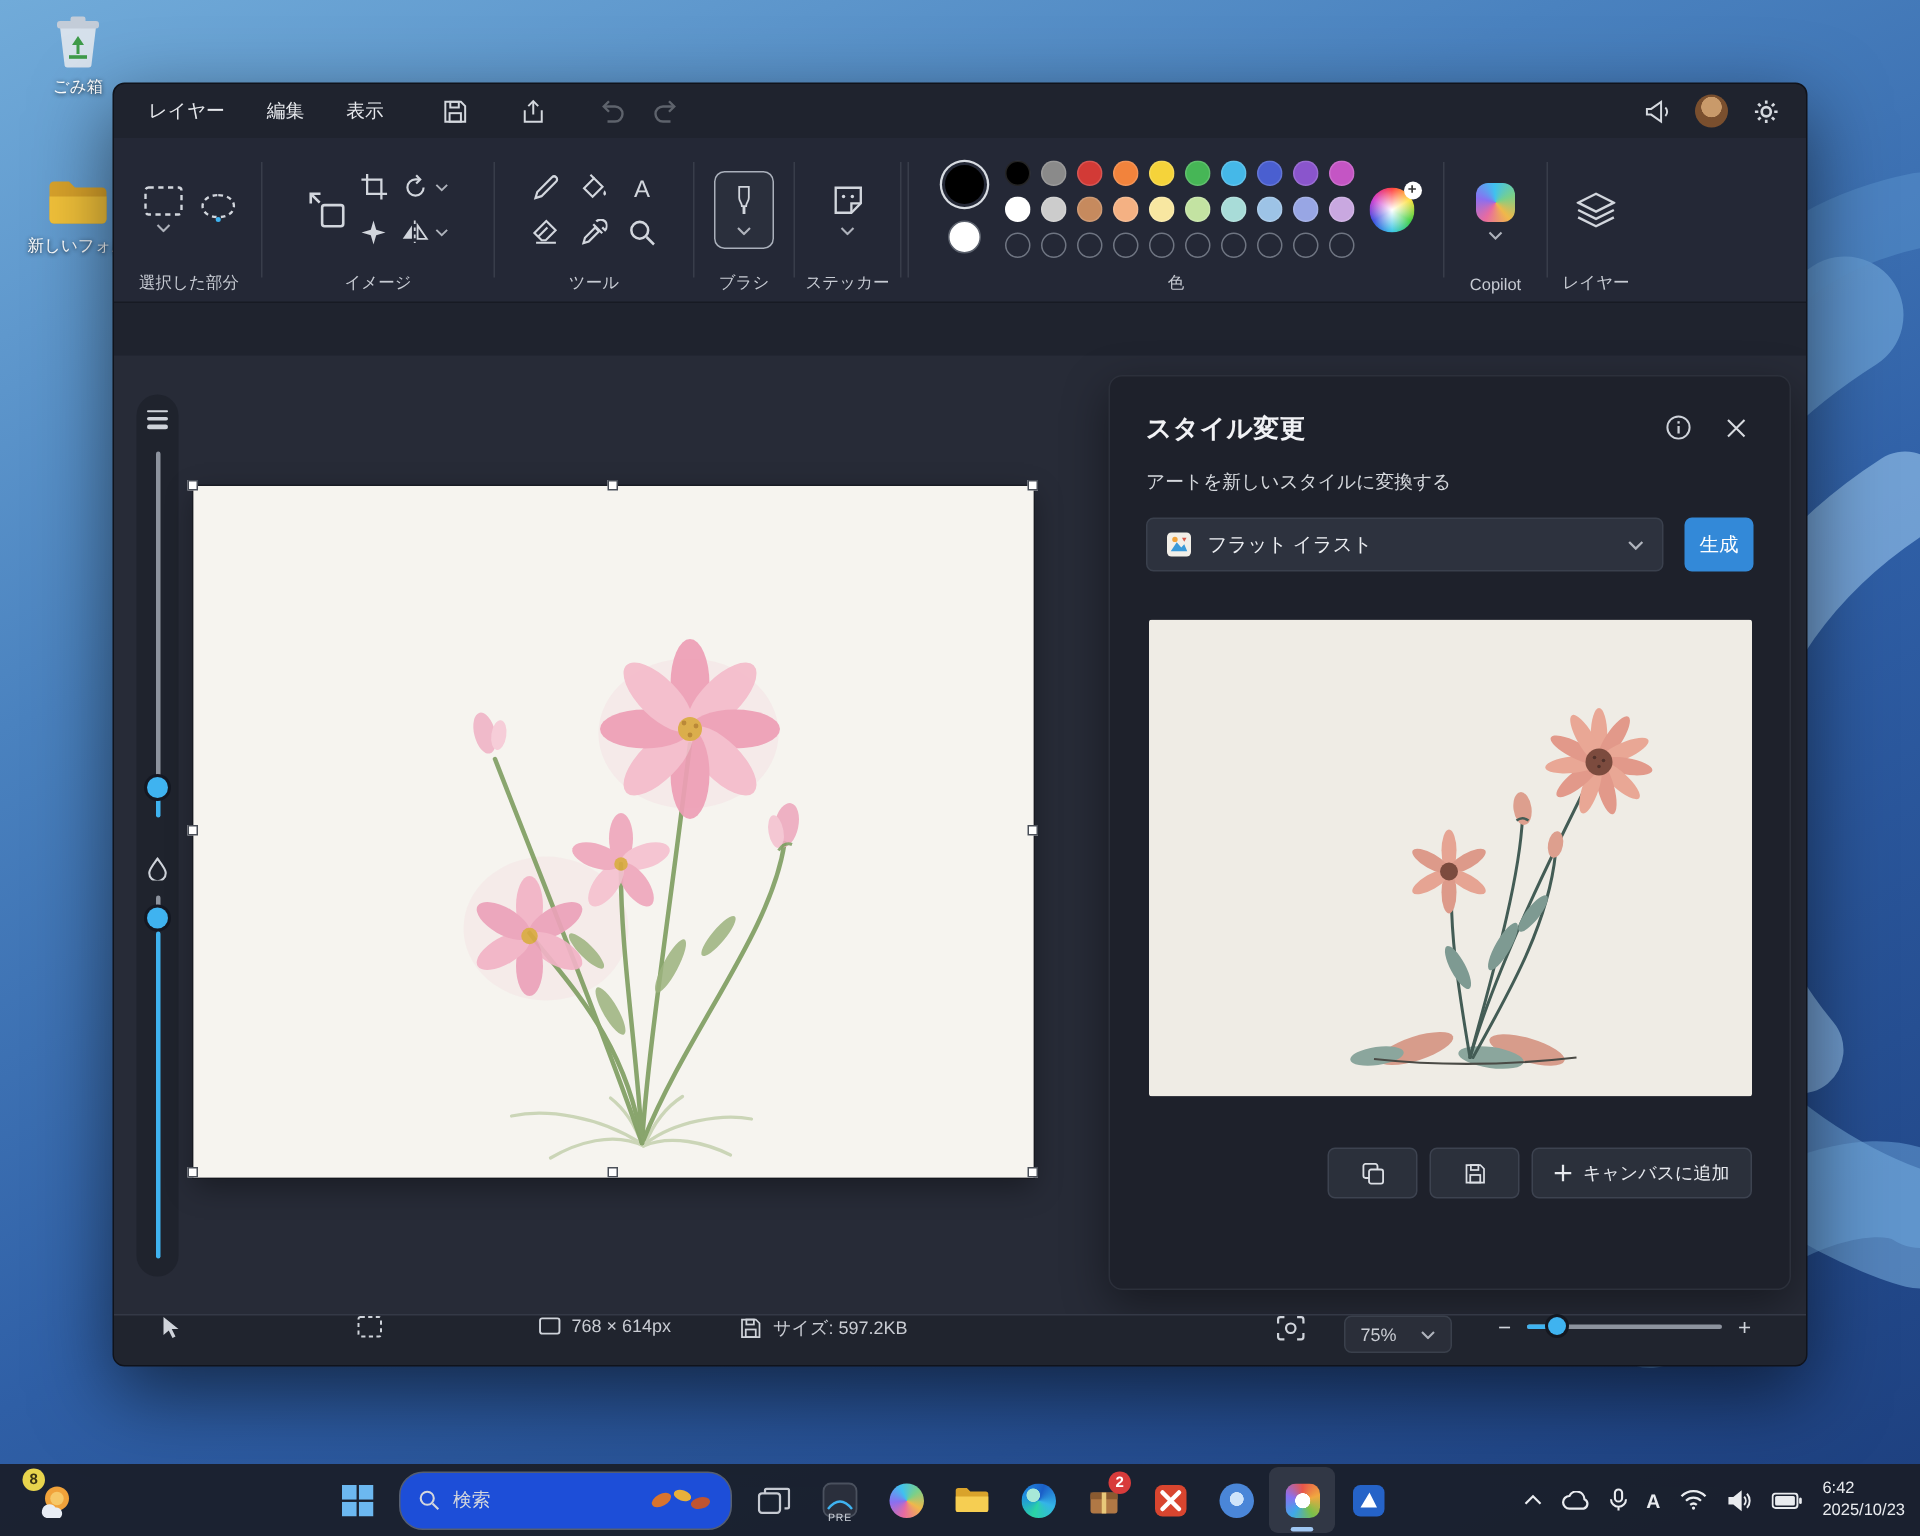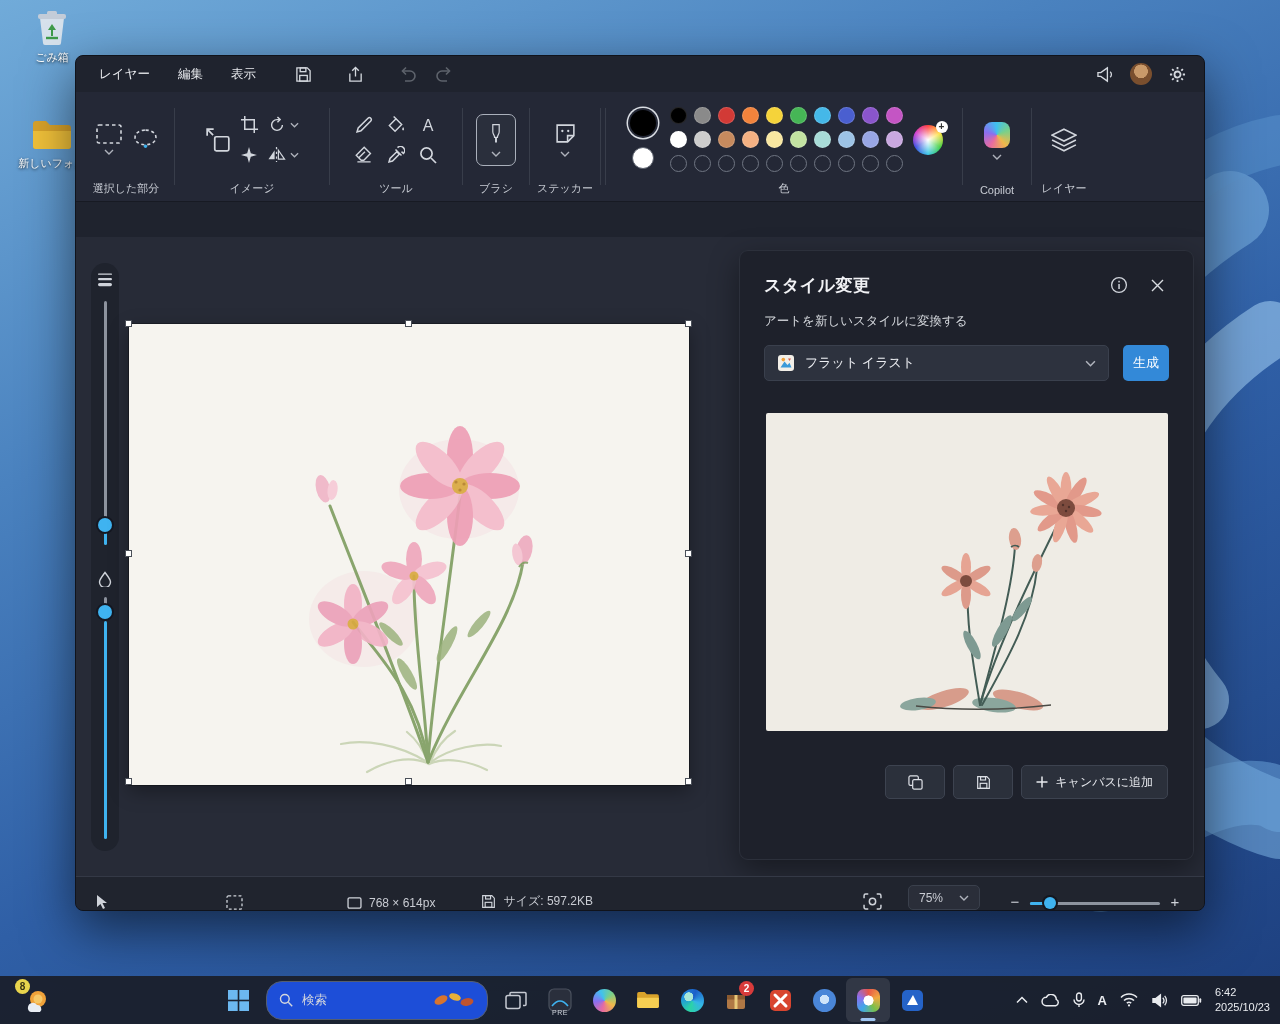--- a/index.html
+++ b/index.html
@@ -80,21 +80,21 @@
 .preview{margin:32px 26px 0;width:402px;height:318px;overflow:hidden;border-radius:2px}
 .sp-btns{display:flex;justify-content:flex-end;gap:8px;margin:34px 25px 0}
 .sp-btn{height:34px;background:#2b303b;border:1px solid #3d4350;border-radius:5px;color:#e7e9ee;
 display:flex;align-items:center;justify-content:center;gap:7px;font-size:12px;font-family:inherit;cursor:pointer}
 .sp-btn.sq{width:60px}
 .sp-btn.wide{padding:0 14px}
 .iconbtn{width:28px;height:28px;display:flex;align-items:center;justify-content:center;border-radius:5px;cursor:pointer}
 
 
 .statusbar{position:absolute;left:0;right:0;bottom:0;height:34px;background:#20242e;border-top:1px solid #343946;
-display:flex;align-items:flex-end;padding:0 20px;color:#c9ccd3;font-size:12px}
+display:flex;align-items:flex-start;padding:0 32px;color:#c9ccd3;font-size:12px}
 .sb-group{display:flex;align-items:center;gap:7px}
 .zoombox{display:flex;align-items:center;gap:16px;height:25px;background:#2a2e39;border:1px solid #3a404c;
 border-radius:5px;padding:0 10px;cursor:pointer}
 .zslider{position:relative;width:130px;height:14px;margin:0 6px}
 .zslider .tr{position:absolute;top:6px;left:0;right:0;height:3px;border-radius:2px;background:#8d939e}
 .zslider .fl{position:absolute;top:6px;left:0;width:20px;height:3px;border-radius:2px;background:#3fb3f0}
 .zslider .th{position:absolute;top:1px;left:14px;width:12px;height:12px;border-radius:50%;background:#3fb3f0;
 box-shadow:0 0 0 2px #14171f;cursor:pointer}
 .zglyph{font-size:15px;color:#cfd3da;width:18px;text-align:center;cursor:pointer}
 

